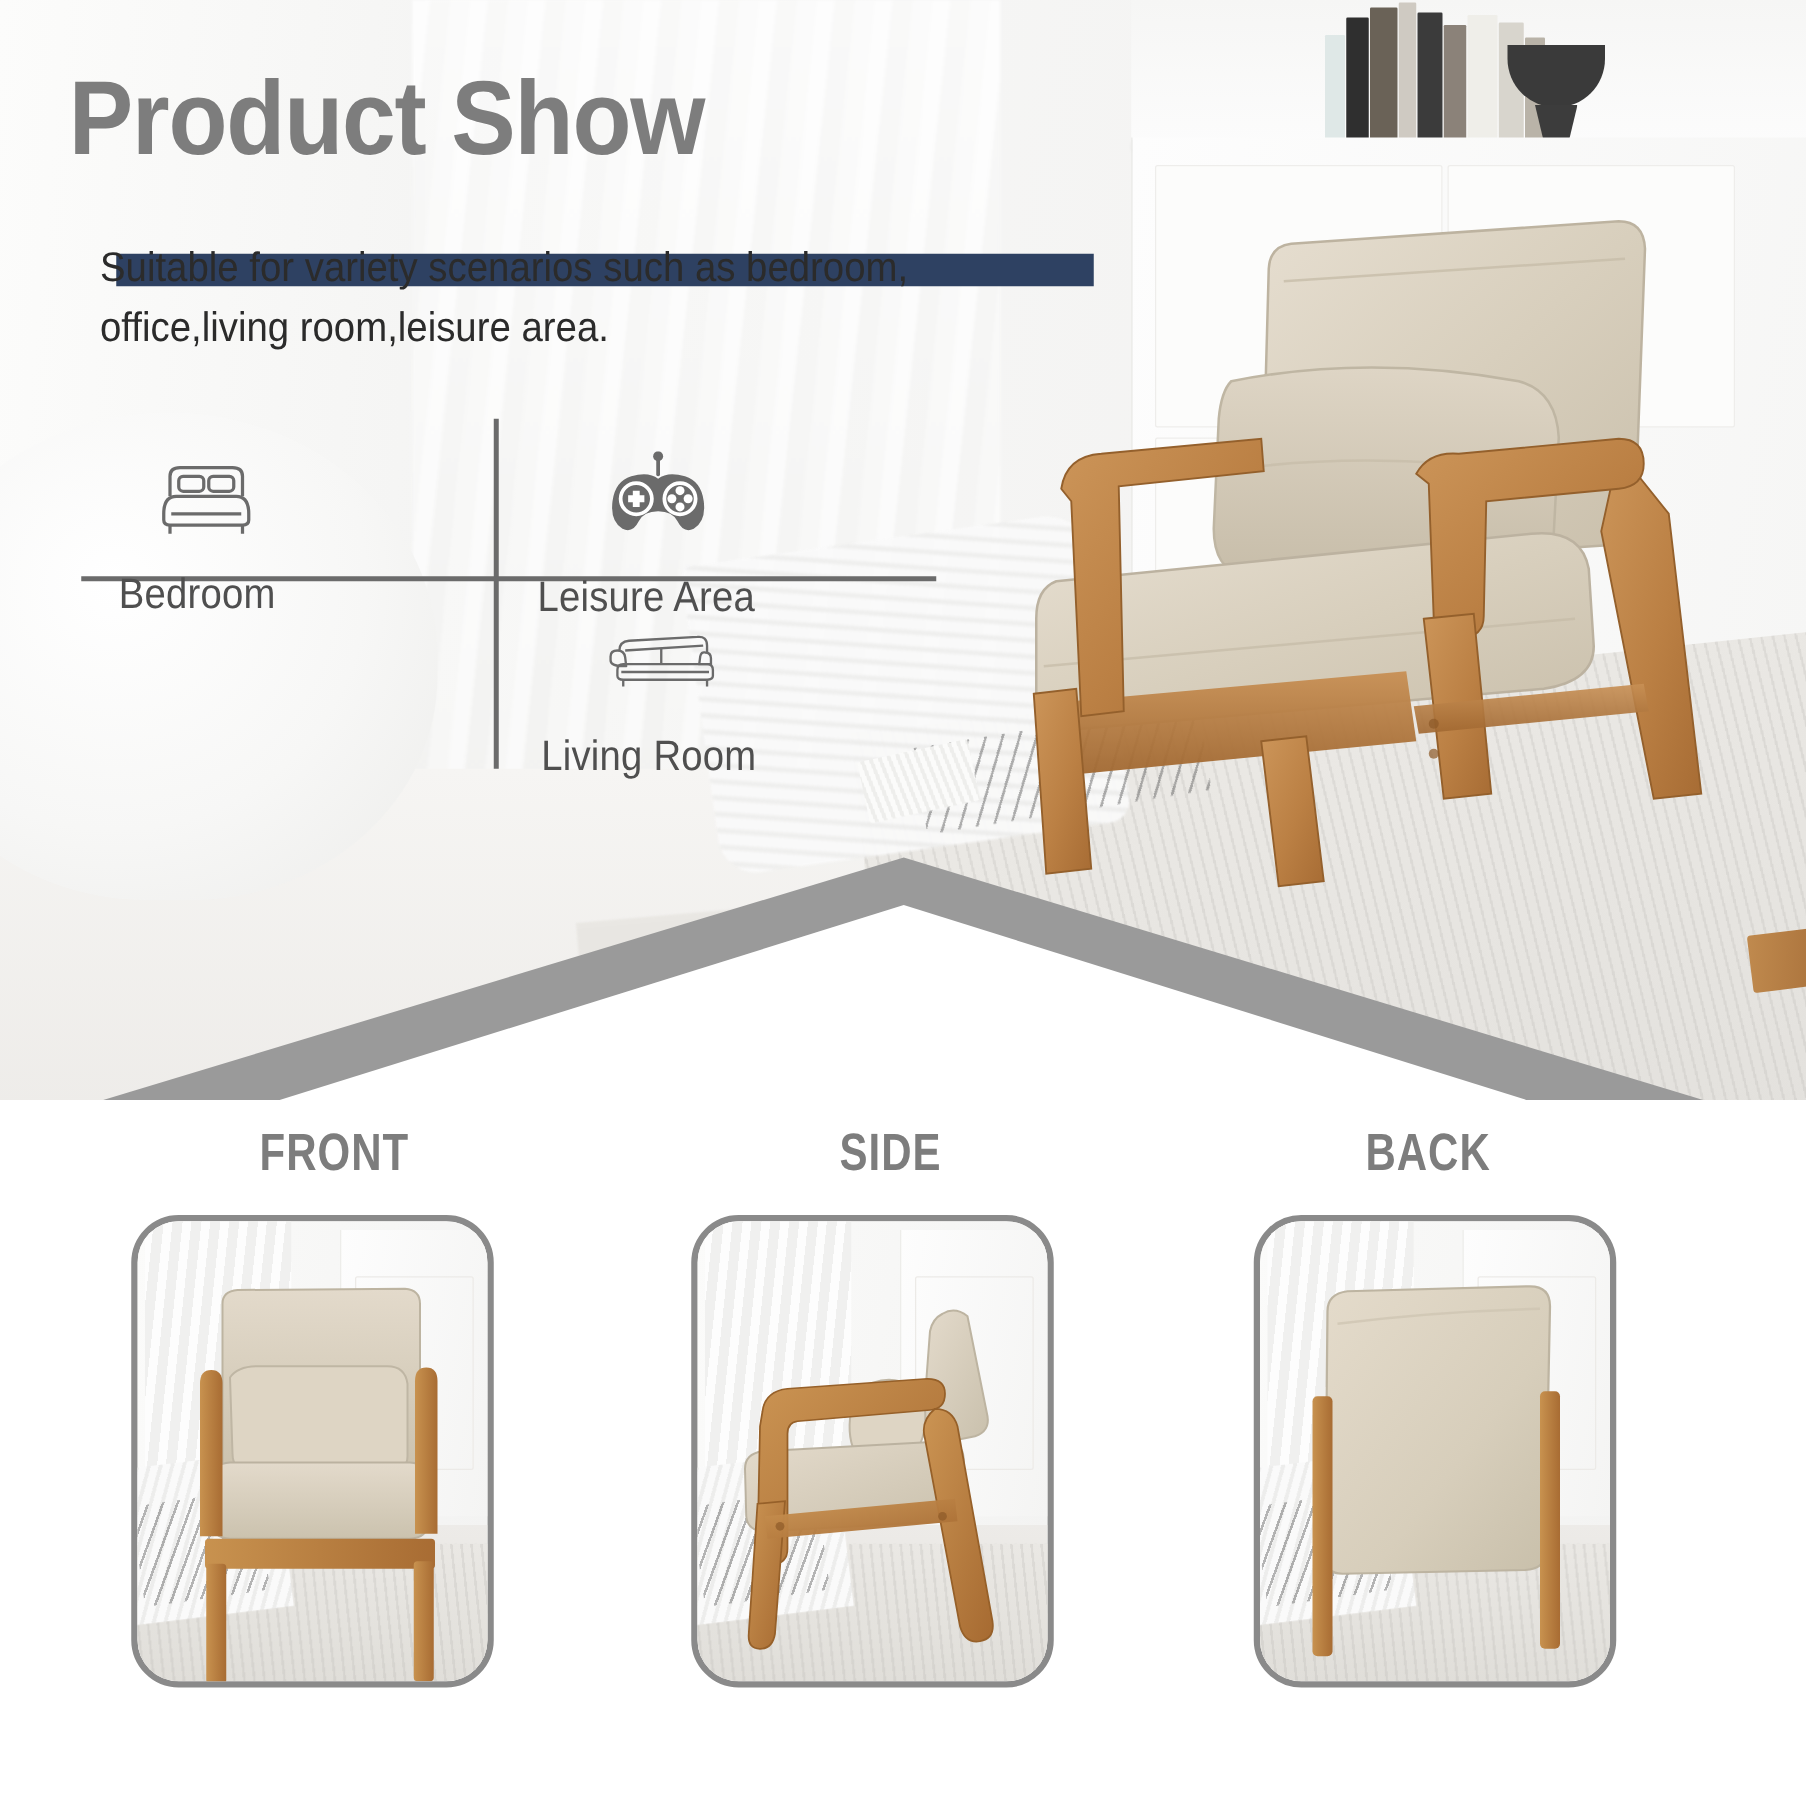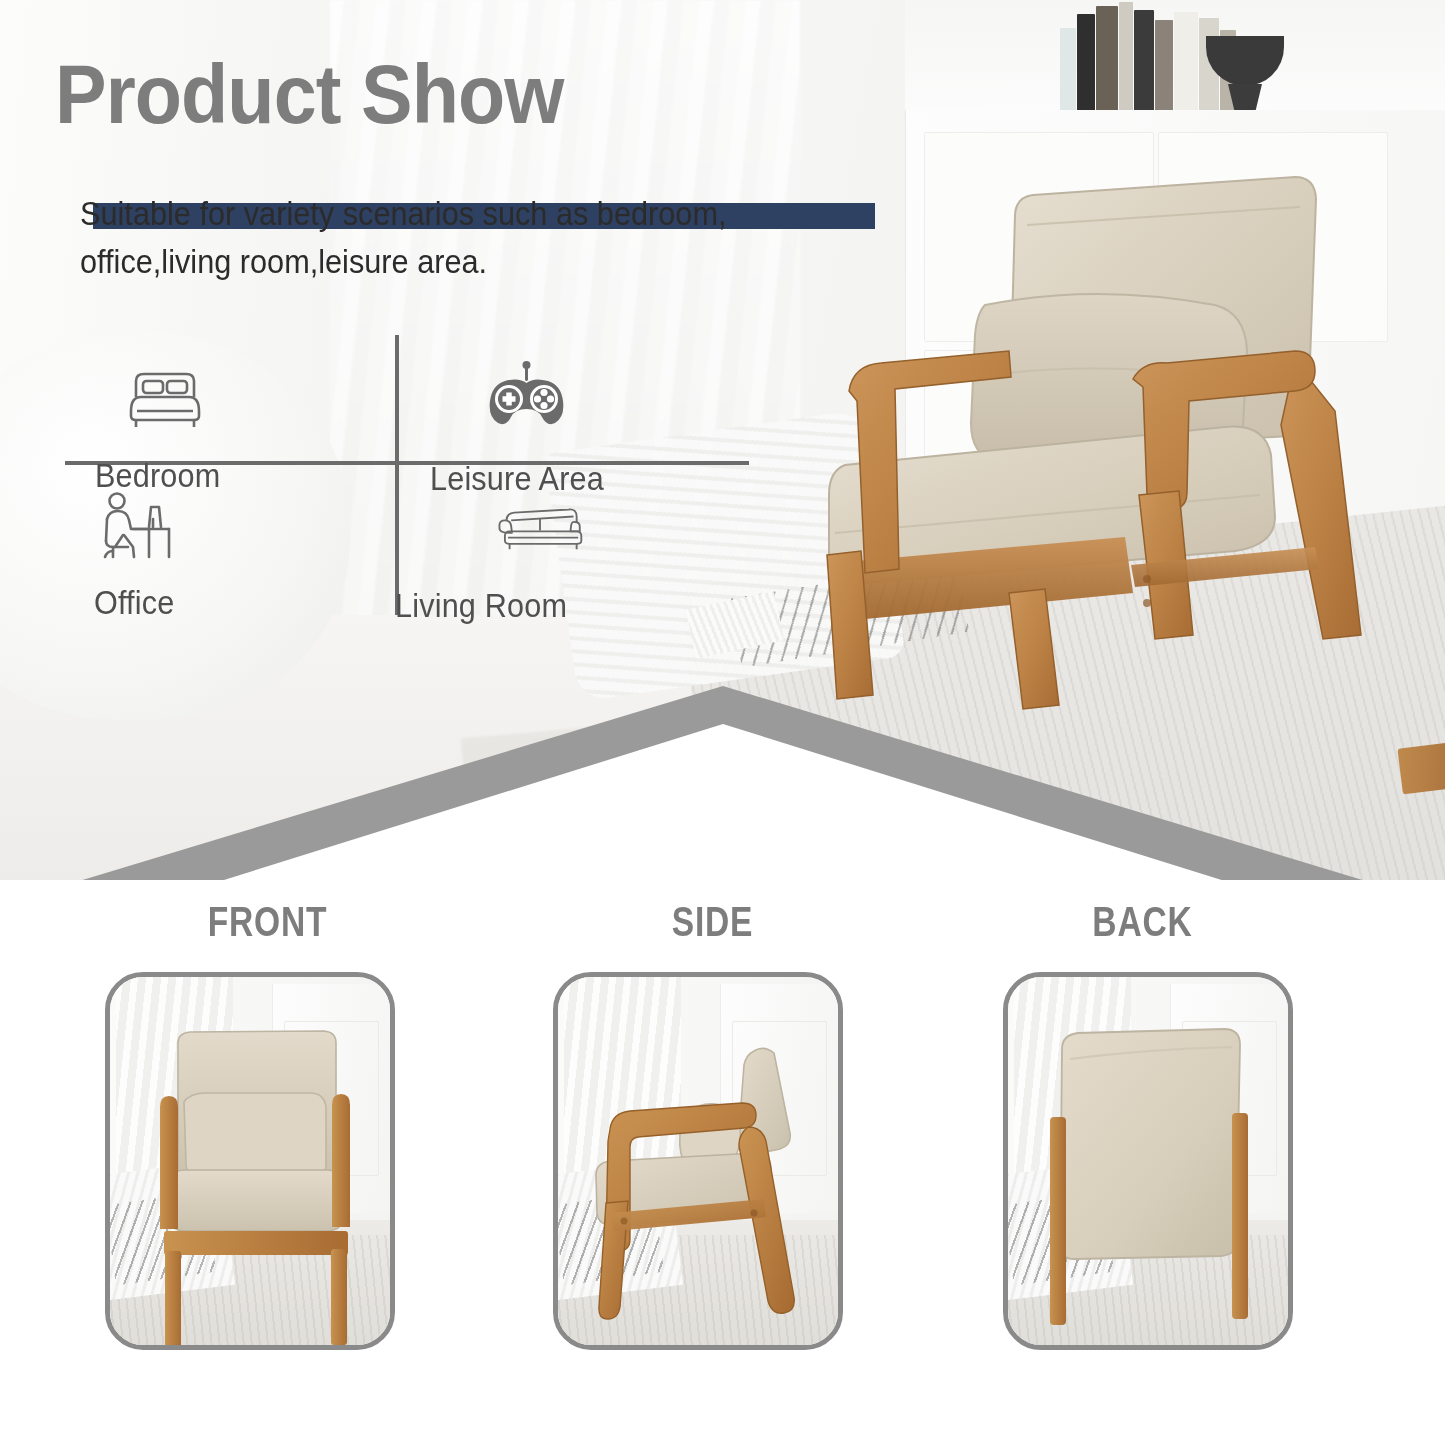--- a/index.html
+++ b/index.html
@@ -87,21 +87,21 @@
              transform:scaleX(.93); transform-origin:left top; }
 
   
   .fgrid { position:absolute; left:65px; top:332px; width:690px; height:285px; }
   .fgrid .vline { position:absolute; left:330px; top:3px; width:4px; height:280px; background:#6b6b6b; }
   .fgrid .hline { position:absolute; left:0px; top:129px; width:684px; height:4px; background:#6b6b6b; }
   .fcell { position:absolute; display:flex; align-items:center; gap:18px;flex-direction:column; }
   .fcell.c1 { left:30px;  top:28px;  }
   .fcell.c2 { left:365px; top:25px;gap:24px;  }
   .fcell.c3 { left:28px;  top:155px; }
-  .fcell.c4 { left:330px; top:158px;align-items:flex-end; }
+  .fcell.c4 { left:368px; top:158px; }
   .ficon { width:92px; height:78px; display:flex; align-items:center; justify-content:center; flex:0 0 auto;}
   .flabel { font-size:34px; color:#4f4f4f; white-space:nowrap;
             transform:scaleX(.90); transform-origin:left center; letter-spacing:.2px; }
 
   
   .chev { position:absolute; left:0; top:650px; width:1445px; height:300px; overflow:hidden; }
 
   
   .views { position:absolute; left:0; top:880px; width:1445px; height:565px; background:#ffffff; }
   .vlabel { position:absolute; top:18px; font-size:42px; font-weight:bold; color:#7d7d7d;
@@ -274,41 +274,20 @@
             <circle cx="63" cy="38" r="12.5" fill="none" stroke="#ffffff" stroke-width="3"></circle>
             <circle cx="63" cy="31.5" r="3.6" fill="#ffffff"></circle>
             <circle cx="63" cy="44.5" r="3.6" fill="#ffffff"></circle>
             <circle cx="56.5" cy="38" r="3.6" fill="#ffffff"></circle>
             <circle cx="69.5" cy="38" r="3.6" fill="#ffffff"></circle>
           </svg>
         </span>
         <span class="flabel">Leisure Area</span>
       </div>
 
-      <div class="fcell c3">
-        <span class="ficon">
-          <svg viewBox="0 0 92 74" width="92" height="74">
-            <g fill="none" stroke="#6b6b6b" stroke-width="2.6" stroke-linecap="round" stroke-linejoin="round">
-              <circle cx="24" cy="12" r="7.5"></circle>
-              <path d="M14 30 Q16 22 25 22 Q34 22 36 31 L38 40 H56"></path>
-              <path d="M14 30 L13 52"></path>
-              <path d="M13 52 Q13 58 20 58 H35"></path>
-              <path d="M22 58 L30 46"></path>
-              <path d="M31 46 L40 58 L41 68"></path>
-              <path d="M20 62 Q14 62 12 68"></path>
-              <path d="M20 58 V68"></path>
-              <path d="M40 40 H76"></path>
-              <path d="M56 40 V68 M76 40 V68"></path>
-              <path d="M56 38 L58 18 L66 18 L68 38"></path>
-              <path d="M60 38 V30"></path>
-            </g>
-          </svg>
-        </span>
-        <span class="flabel">Office</span>
-      </div>
 
       <div class="fcell c4">
         <span class="ficon">
           <svg viewBox="0 0 118 62" width="118" height="62">
             <g fill="none" stroke="#6b6b6b" stroke-width="2.4" stroke-linejoin="round">
               <path d="M16 20 Q16 11 26 10 L96 6 Q106 5 106 15 V22"></path>
               <path d="M22 20 L102 15"></path>
               <path d="M59 18 V33"></path>
               <path d="M7 26 Q7 20 14 20 Q21 20 22 27 L23 36 H20 Q7 36 7 30 Z"></path>
               <path d="M104 22 Q110 22 110 28 L110 34 H98 L99 26 Q100 21 104 22 Z"></path>

